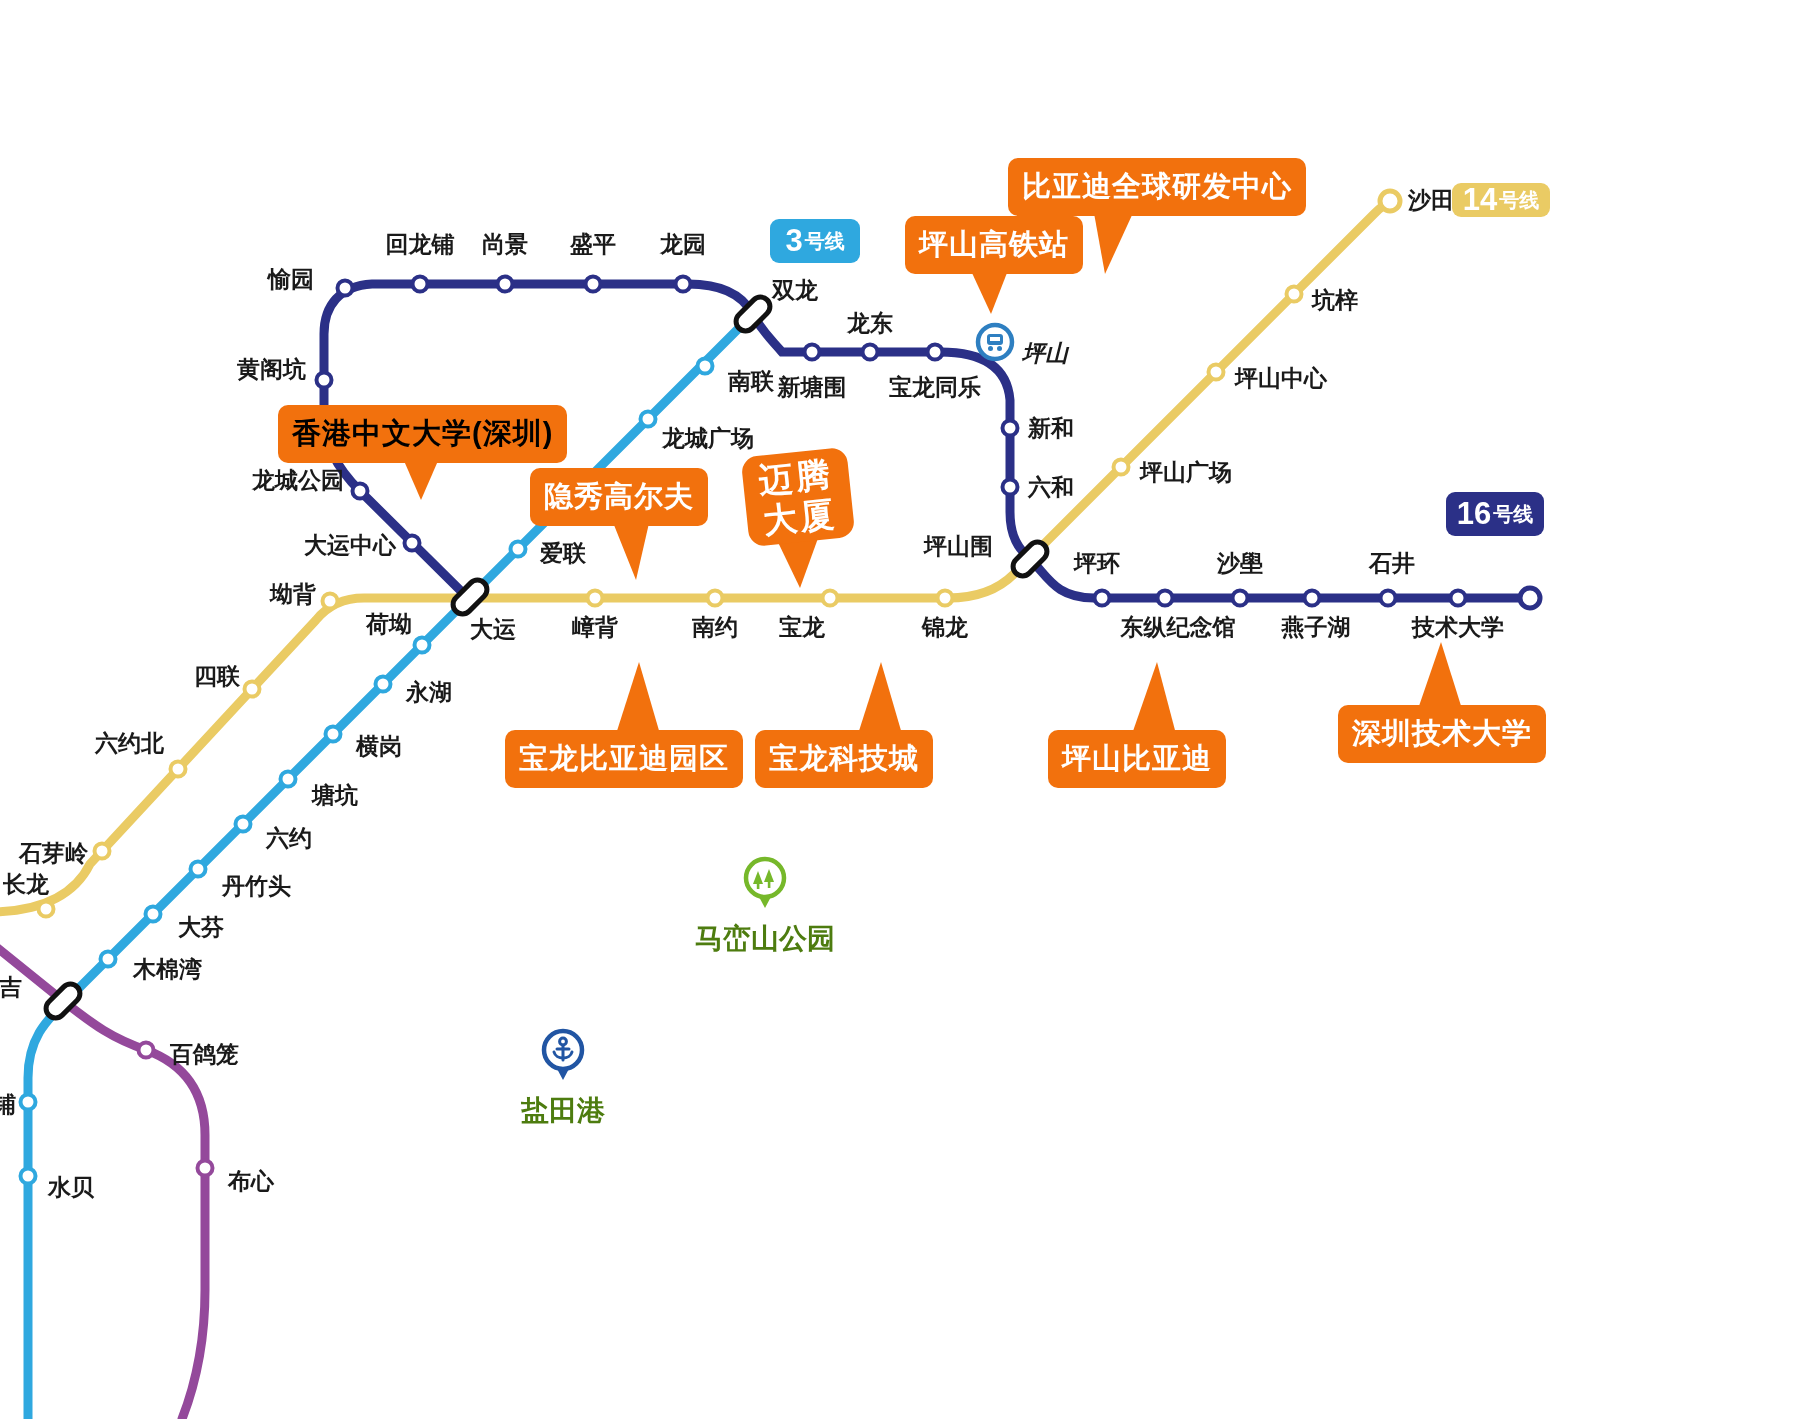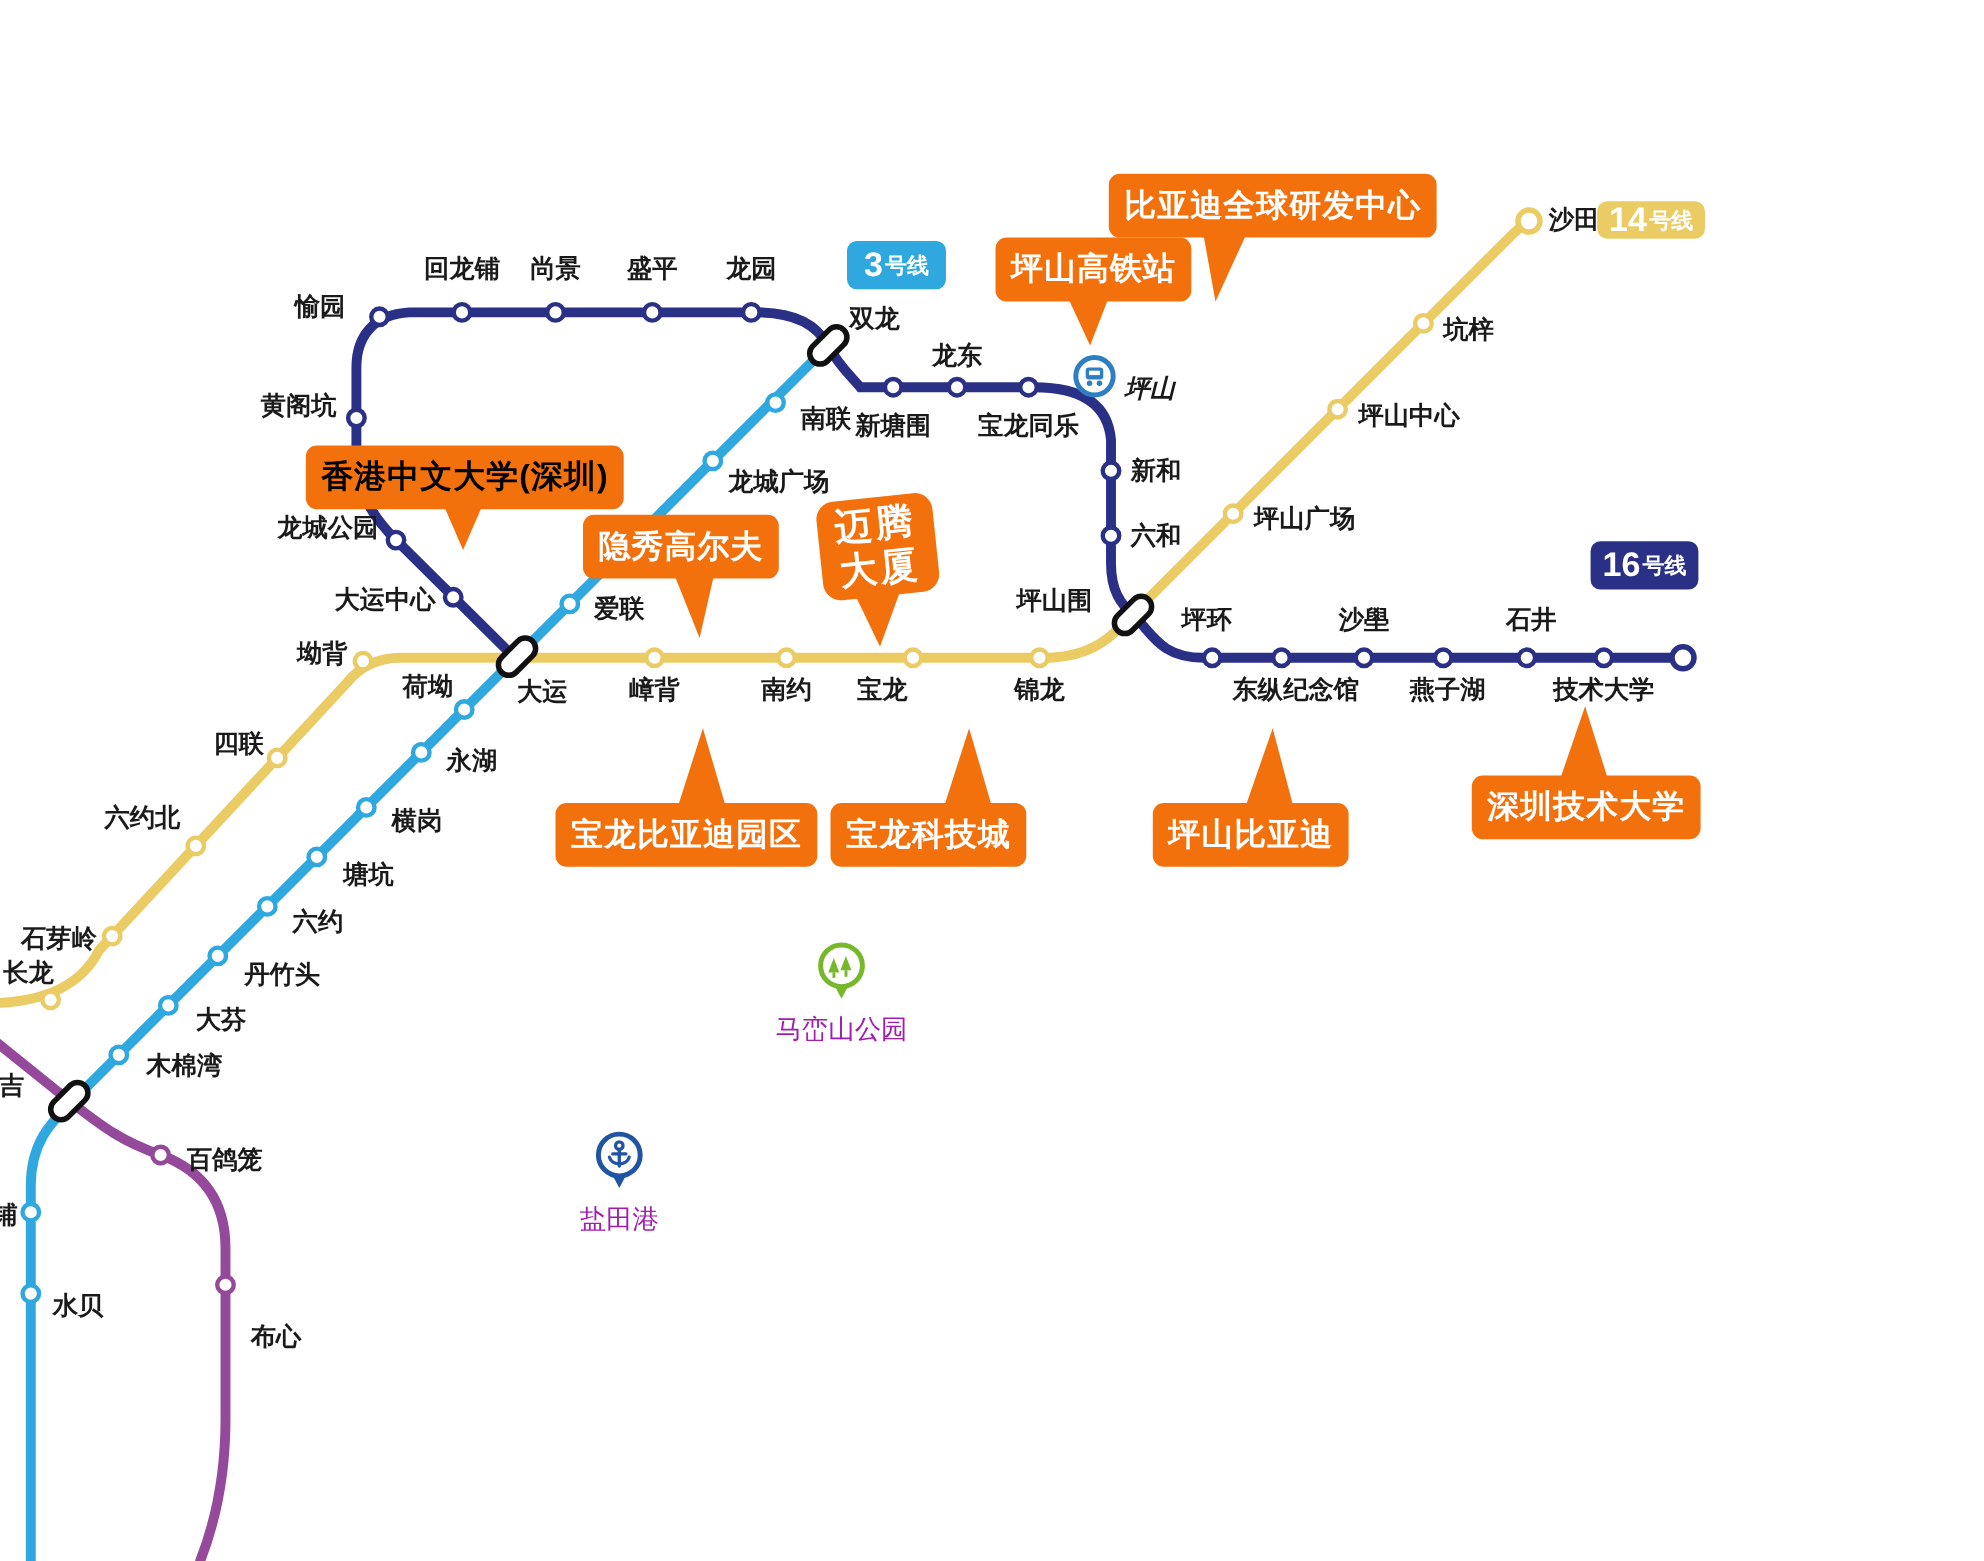--- a/index.html
+++ b/index.html
@@ -3,21 +3,21 @@
 <meta charset="utf-8">
 <style>
   html,body{margin:0;padding:0;background:#fff;overflow:hidden;}
   #map{position:relative;width:1804px;height:1419px;background:#fff;overflow:hidden;
        font-family:"Liberation Sans","DejaVu Sans",sans-serif;}
   #svg-layer{position:absolute;left:0;top:0;z-index:1;}
   .st-label{position:absolute;z-index:2;font-size:23px;font-weight:bold;color:#1a1a1a;white-space:nowrap;}
   .al-left{transform:translate(0,-50%);}
   .al-center{transform:translate(-50%,-50%);}
   .al-right{transform:translate(-100%,-50%);}
-  .poi-label{position:absolute;z-index:2;font-size:24px;font-weight:normal;color:#a21caf;
+  .poi-label{position:absolute;z-index:2;font-size:28px;font-weight:bold;color:#4d7c0f;
              white-space:nowrap;transform:translate(-50%,0);}
   .callout{position:absolute;z-index:3;color:#fff;font-size:29px;font-weight:bold;
            padding:9px 14px;border-radius:10px;white-space:nowrap;letter-spacing:1px;}
   .callout.big{display:flex;flex-direction:column;align-items:center;justify-content:center;
            font-size:34px;line-height:1.18;border-radius:16px;padding:0;letter-spacing:3px;}
   .badge{position:absolute;z-index:3;display:flex;align-items:center;justify-content:center;
          color:#fff;font-weight:bold;border-radius:9px;gap:2px;}
   .badge .num{font-size:31px;}
   .badge .suf{font-size:20px;}
 </style>
@@ -123,21 +123,21 @@
     <div class="st-label al-center" style="left: 595px; top: 627px;">嶂背</div>
     <div class="st-label al-center" style="left: 715px; top: 627px;">南约</div>
     <div class="st-label al-center" style="left: 802px; top: 627px;">宝龙</div>
     <div class="st-label al-center" style="left: 945px; top: 627px;">锦龙</div>
     <div class="st-label al-right" style="left: 993px; top: 546px;">坪山围</div>
     <div class="st-label al-left" style="left: 1140px; top: 472px;">坪山广场</div>
     <div class="st-label al-left" style="left: 1235px; top: 378px;">坪山中心</div>
     <div class="st-label al-left" style="left: 1312px; top: 300px;">坑梓</div>
     <div class="st-label al-left" style="left: 1408px; top: 200px;">沙田</div>
     <div class="st-label al-left" style="left: 170px; top: 1054px;">百鸽笼</div>
-    <div class="st-label al-left" style="left: 228px; top: 1181px; margin-top: 34px;">布心</div>
+    <div class="st-label al-left" style="left: 228px; top: 1181px;">布心</div>
     <div class="st-label al-left" style="left: 772px; top: 290px;">双龙</div>
     <div class="st-label al-left" style="left: 728px; top: 381px;">南联</div>
     <div class="st-label al-left" style="left: 662px; top: 438px;">龙城广场</div>
     <div class="st-label al-left" style="left: 540px; top: 553px;">爱联</div>
     <div class="st-label al-left" style="left: 470px; top: 629px;">大运</div>
     <div class="st-label al-right" style="left: 412px; top: 624px;">荷坳</div>
     <div class="st-label al-left" style="left: 406px; top: 692px;">永湖</div>
     <div class="st-label al-left" style="left: 356px; top: 746px;">横岗</div>
     <div class="st-label al-left" style="left: 312px; top: 795px;">塘坑</div>
     <div class="st-label al-left" style="left: 266px; top: 838px;">六约</div>

